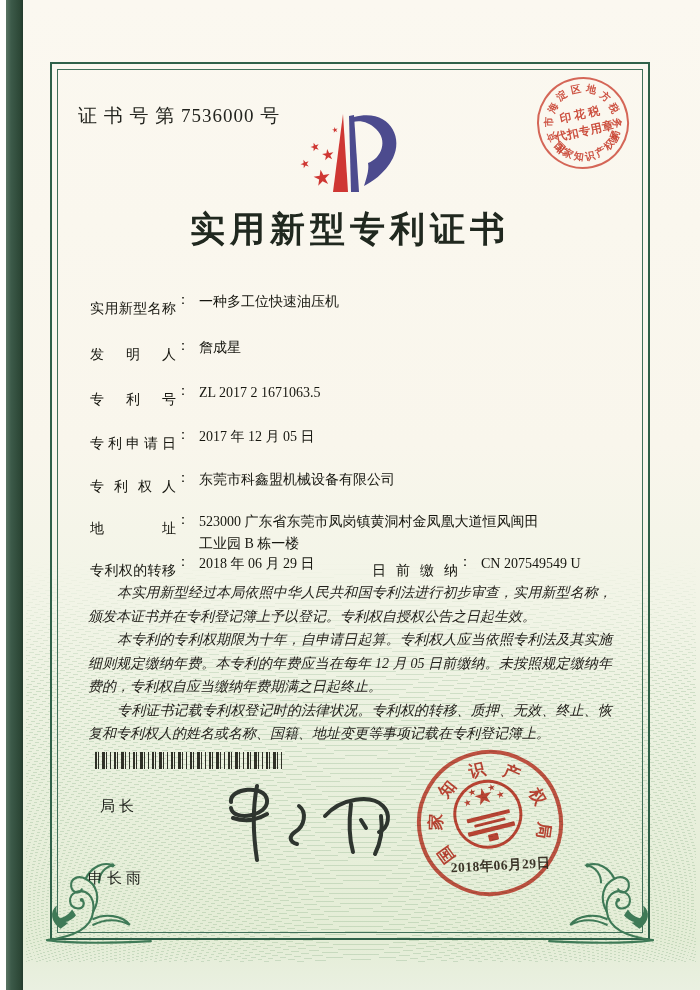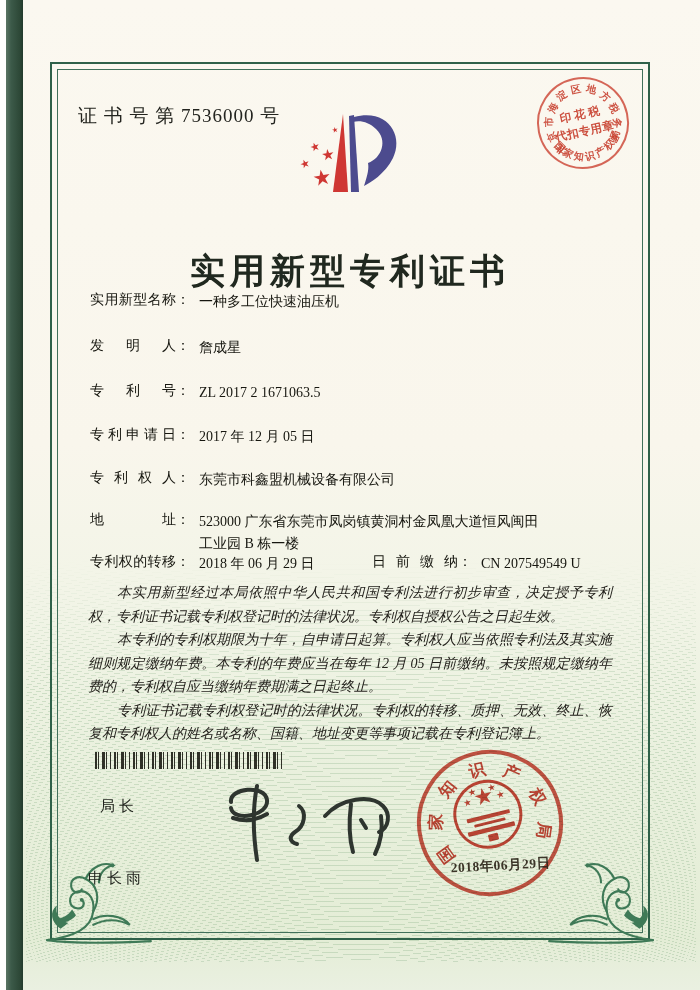--- a/index.html
+++ b/index.html
@@ -30,24 +30,24 @@
     border:2.5px solid var(--border-green,#2f6149);box-sizing:border-box;
   }
   .border-inner{
     position:absolute;left:57px;top:69px;width:586px;height:864px;
     border:1px solid #41705a;box-sizing:border-box;
   }
   .cert-no{position:absolute;left:78px;top:103px;font-size:19px;letter-spacing:1px;color:#23241f;}
   .logo{position:absolute;left:296px;top:108px;width:110px;height:90px;}
   .title{
     position:absolute;left:50px;top:206px;width:600px;text-align:center;
-    font-size:35px;font-weight:bold;letter-spacing:5px;color:#20281f;margin-top:42px;
+    font-size:35px;font-weight:bold;letter-spacing:5px;color:#20281f;
   }
   .row{position:absolute;left:90px;width:560px;font-size:14px;color:#16160f;}
-  .flabel{display:inline-block;width:86px;text-align:justify;text-align-last:justify;vertical-align:top;}
+  .flabel{display:inline-block;width:86px;text-align:justify;text-align-last:justify;vertical-align:top;margin-top:9px;}
   .fcolon{display:inline-block;margin-right:9px;vertical-align:top;}
   .fvalue{display:inline-block;vertical-align:top;white-space:pre-line;max-width:440px;line-height:22px;}
   .pair2{position:absolute;left:282px;top:0;}
   .paras{position:absolute;left:88px;top:581px;width:524px;}
   .paras p{
     margin:0;font-size:14px;line-height:23.5px;text-indent:29px;text-align:justify;
     color:#23211c;font-style:italic;
   }
   .barcode{
     position:absolute;left:95px;top:752px;width:187px;height:17px;opacity:.88;
@@ -173,21 +173,21 @@
 工业园 B 栋一楼</span>
   </div>
   <div class="row" style="top:553px">
     <span class="flabel">专利权的转移</span><span class="fcolon">：</span><span class="fvalue">2018 年 06 月 29 日</span>
     <span class="pair2">
       <span class="flabel">日前缴纳</span><span class="fcolon">：</span><span class="fvalue">CN 207549549 U</span>
     </span>
   </div>
 
   <div class="paras">
-    <p>本实用新型经过本局依照中华人民共和国专利法进行初步审查，决定授予专利权，专利证书记载专利权登记时的法律状况。专利权自授权公告之日起生效。</p>
+    <p>本实用新型经过本局依照中华人民共和国专利法进行初步审查，实用新型名称，颁发本证书并在专利登记簿上予以登记。专利权自授权公告之日起生效。</p>
     <p>本专利的专利权期限为十年，自申请日起算。专利权人应当依照专利法及其实施细则规定缴纳年费。本专利的年费应当在每年 12 月 05 日前缴纳。未按照规定缴纳年费的，专利权自应当缴纳年费期满之日起终止。</p>
     <p>专利证书记载专利权登记时的法律状况。专利权的转移、质押、无效、终止、恢复和专利权人的姓名或名称、国籍、地址变更等事项记载在专利登记簿上。</p>
   </div>
 
   <div class="barcode"></div>
 
   <div class="sig-title">局长</div>
   <div class="sig-name">申长雨</div>
   <div class="sig-hand">
     <svg width="205" height="100" viewBox="0 0 205 100">

